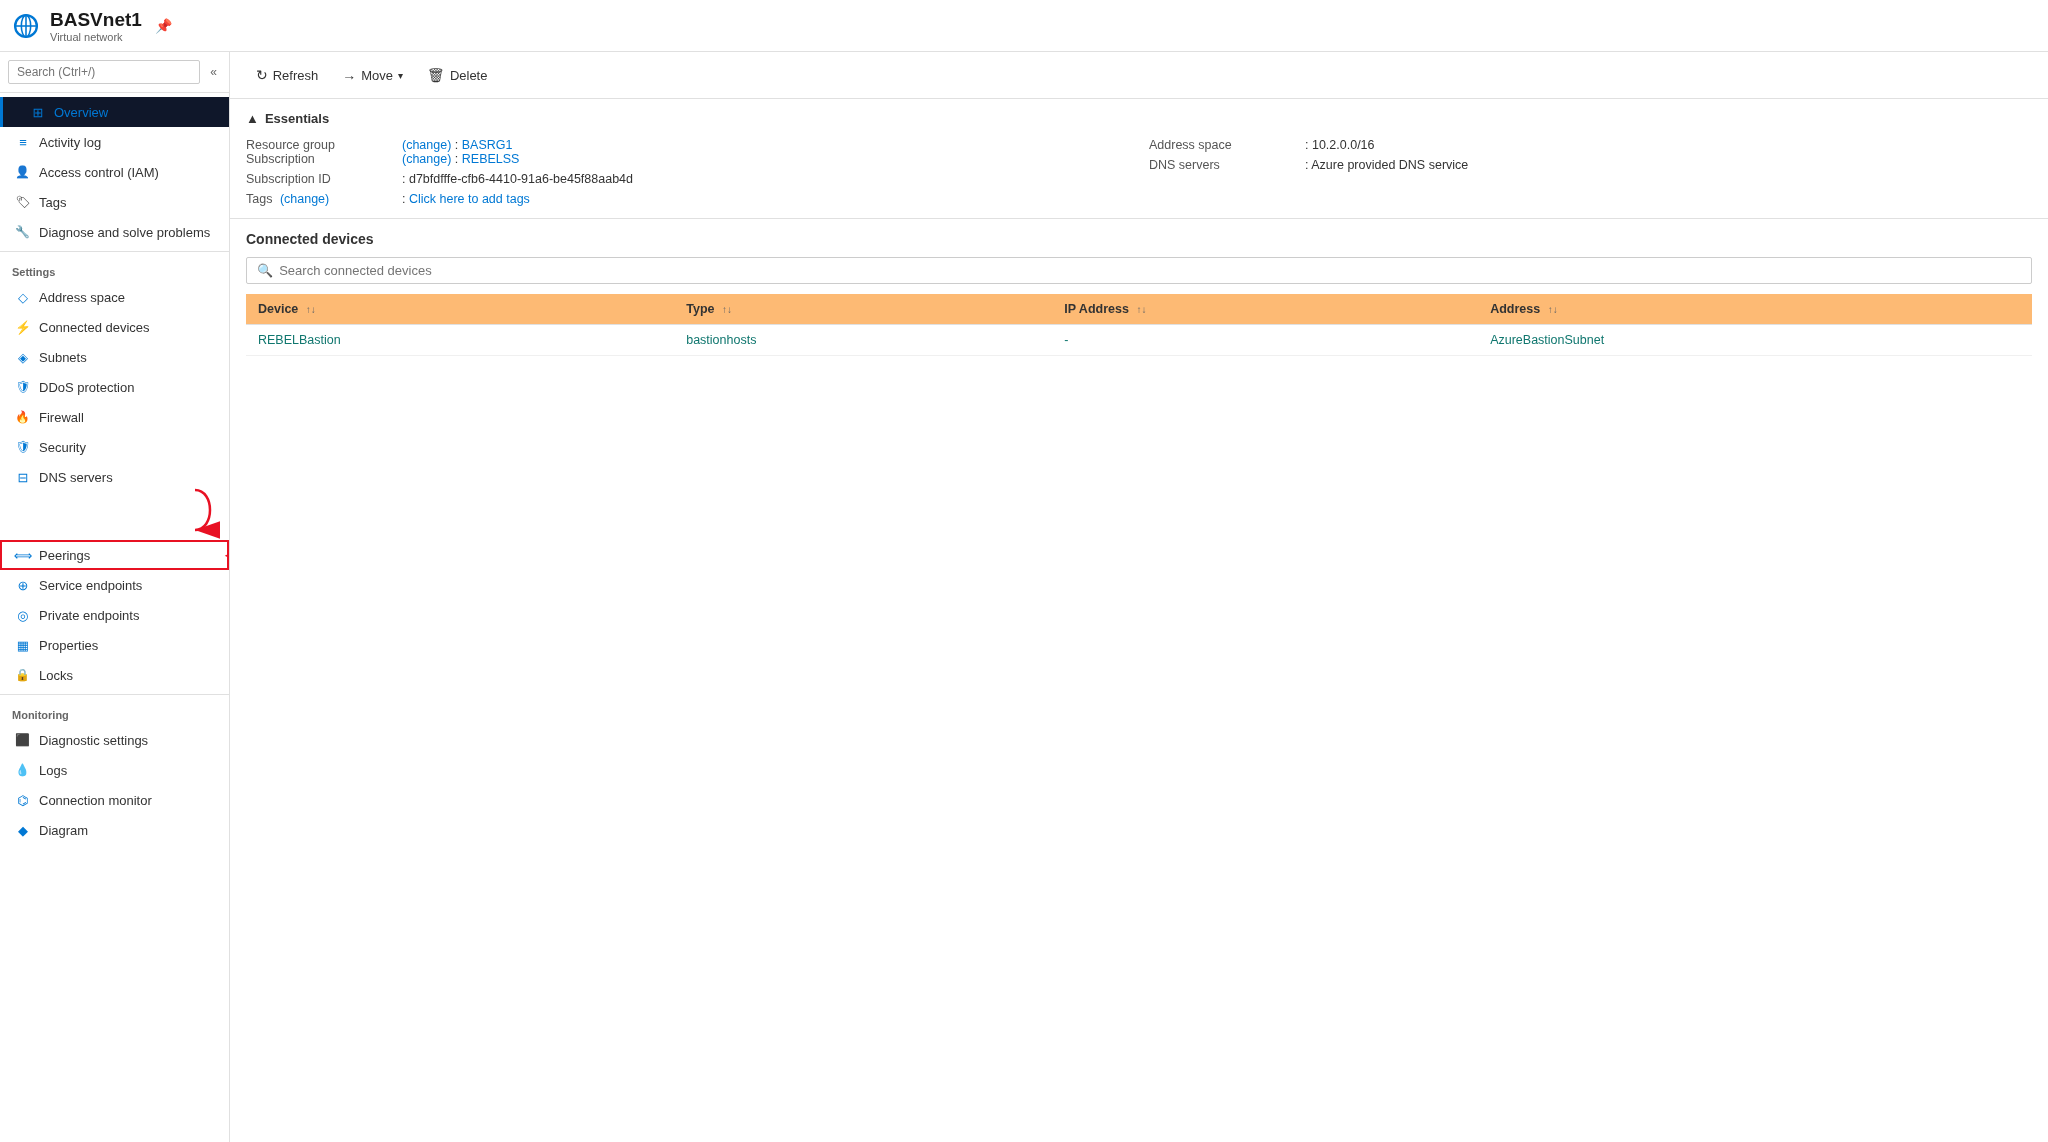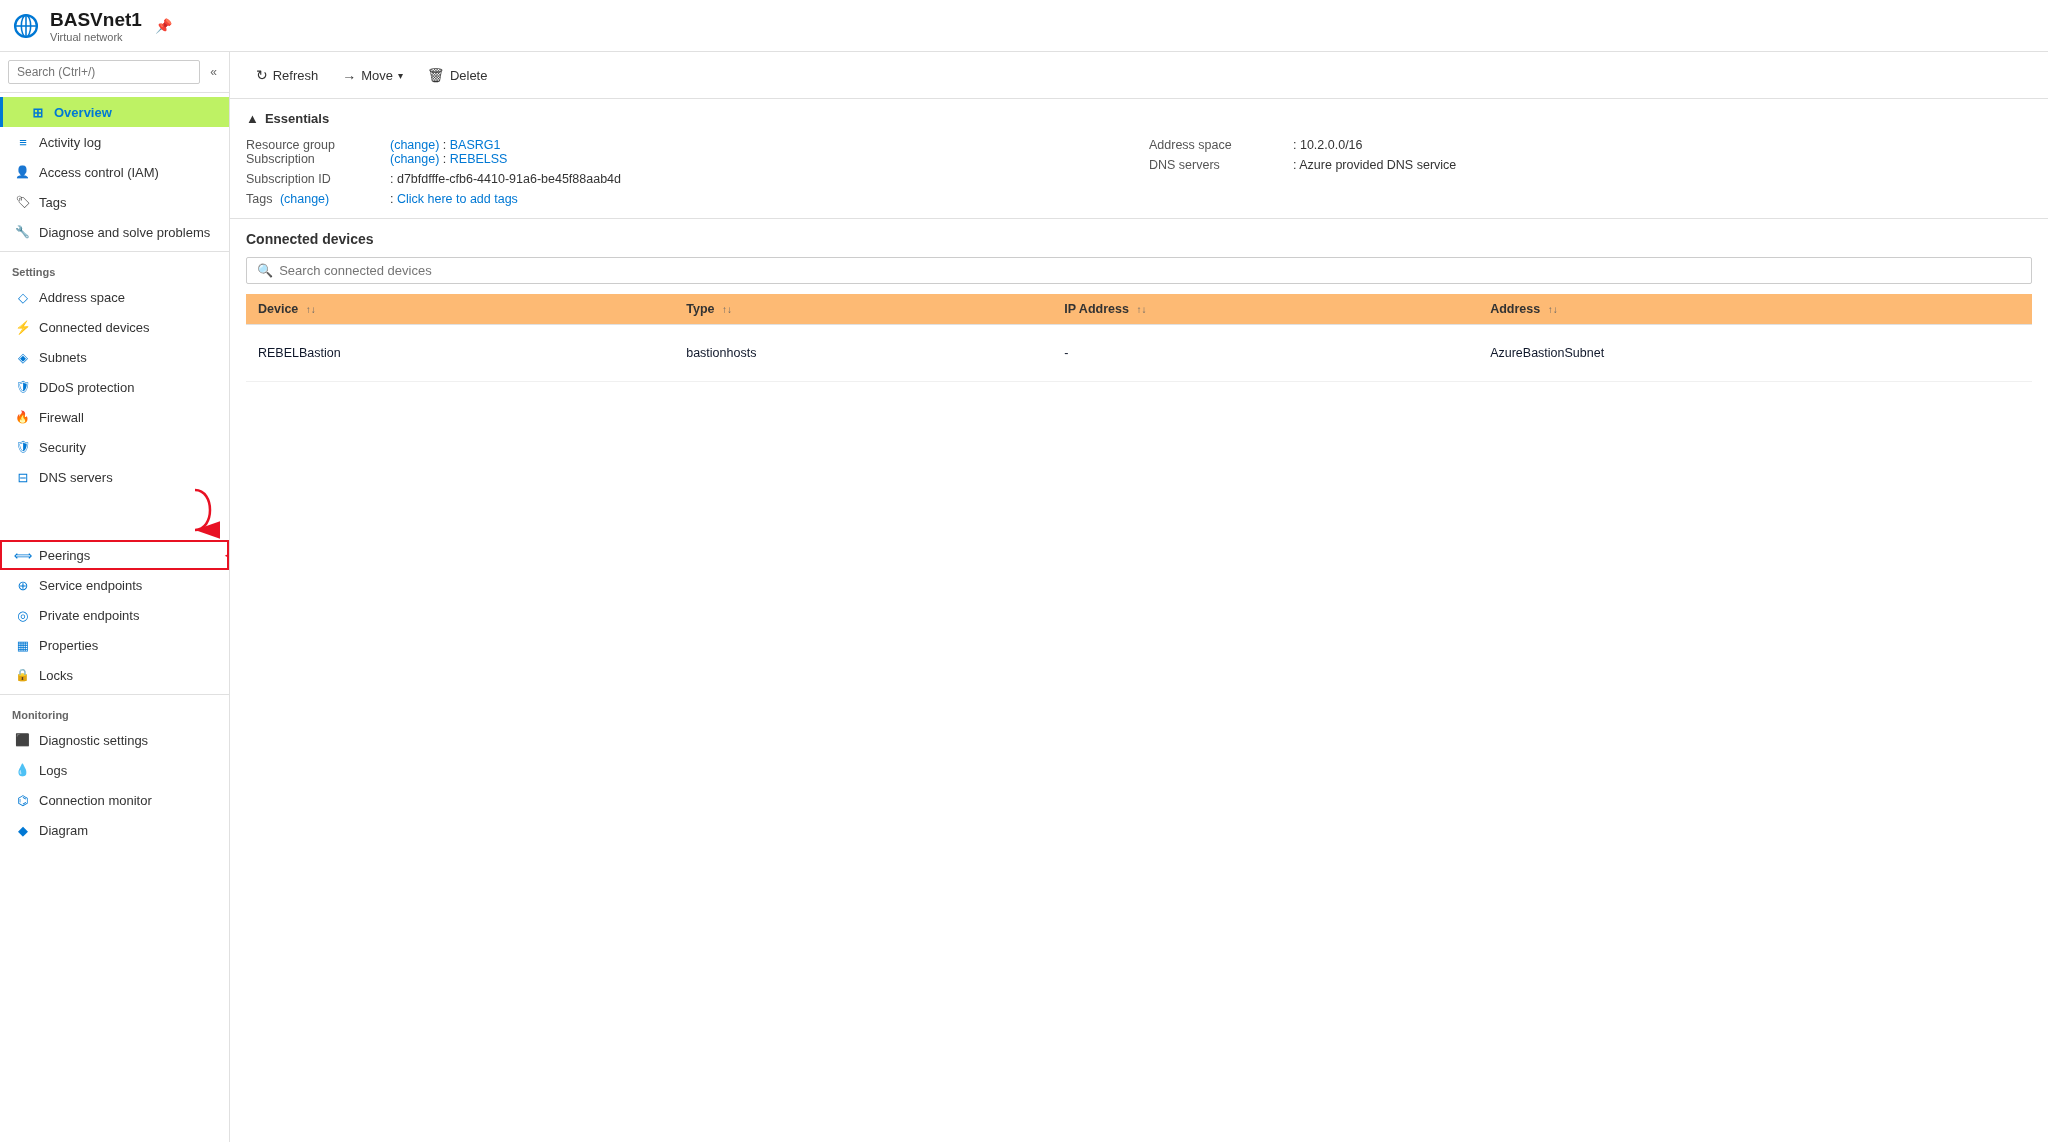--- a/index.html
+++ b/index.html
@@ -73,21 +73,21 @@
       display: flex;
       align-items: center;
       gap: 8px;
       padding: 7px 12px;
       cursor: pointer;
       border-left: 3px solid transparent;
       font-size: 13px;
       color: #333;
       text-decoration: none;
     }
-    .sidebar-item.active { background: #bef264; border-left-color: #0078d4; color: #0078d4; font-weight: 700; padding-left: 27px; }
+    .sidebar-item.active { background: #0f172a; border-left-color: #0078d4; color: #0078d4; font-weight: 400; padding-left: 27px; }
 
     .sidebar-item .item-icon { width: 16px; height: 16px; flex-shrink: 0; display: flex; align-items: center; justify-content: center; }
 
     .sidebar-section-label {
       padding: 10px 12px 4px 12px;
       font-size: 11px;
       font-weight: 600;
       color: #666;
       text-transform: none;
       letter-spacing: 0;
@@ -139,21 +139,21 @@
 
     .essentials-grid {
       display: grid;
       grid-template-columns: 1fr 1fr;
       gap: 6px 20px;
     }
 
     .essentials-row {
       display: flex;
       align-items: center;
-      gap: 4px;
+      gap: 16px;
       font-size: 12.5px;
     }
 
     .essentials-label {
       color: #555;
       min-width: 140px;
       flex-shrink: 0;
     }
 
     .essentials-value { color: #333; }
@@ -191,23 +191,23 @@
       font-weight: 600;
       color: #333;
       border-bottom: 1px solid #e0e0e0;
       background: #fdba74;
       white-space: nowrap;
     }
 
     .table th .sort-icon { color: #666; font-size: 10px; margin-left: 4px; }
 
     .table td {
-      padding: 21px 12px;
+      padding: 8px 12px;
       font-size: 12.5px;
-      color: #0f172a;
+      color: #0f766e;
       border-bottom: 1px solid #f0f0f0;
     }
 
     
     .icon-overview::before { content: "⊞"; color: #0078d4; }
     .icon-activity::before { content: "≡"; color: #0078d4; }
     .icon-access::before { content: "👤"; font-size: 12px; }
     .icon-tags::before { content: "🏷"; font-size: 12px; }
     .icon-diagnose::before { content: "🔧"; font-size: 12px; }
     .icon-address::before { content: "◇"; color: #0078d4; }

